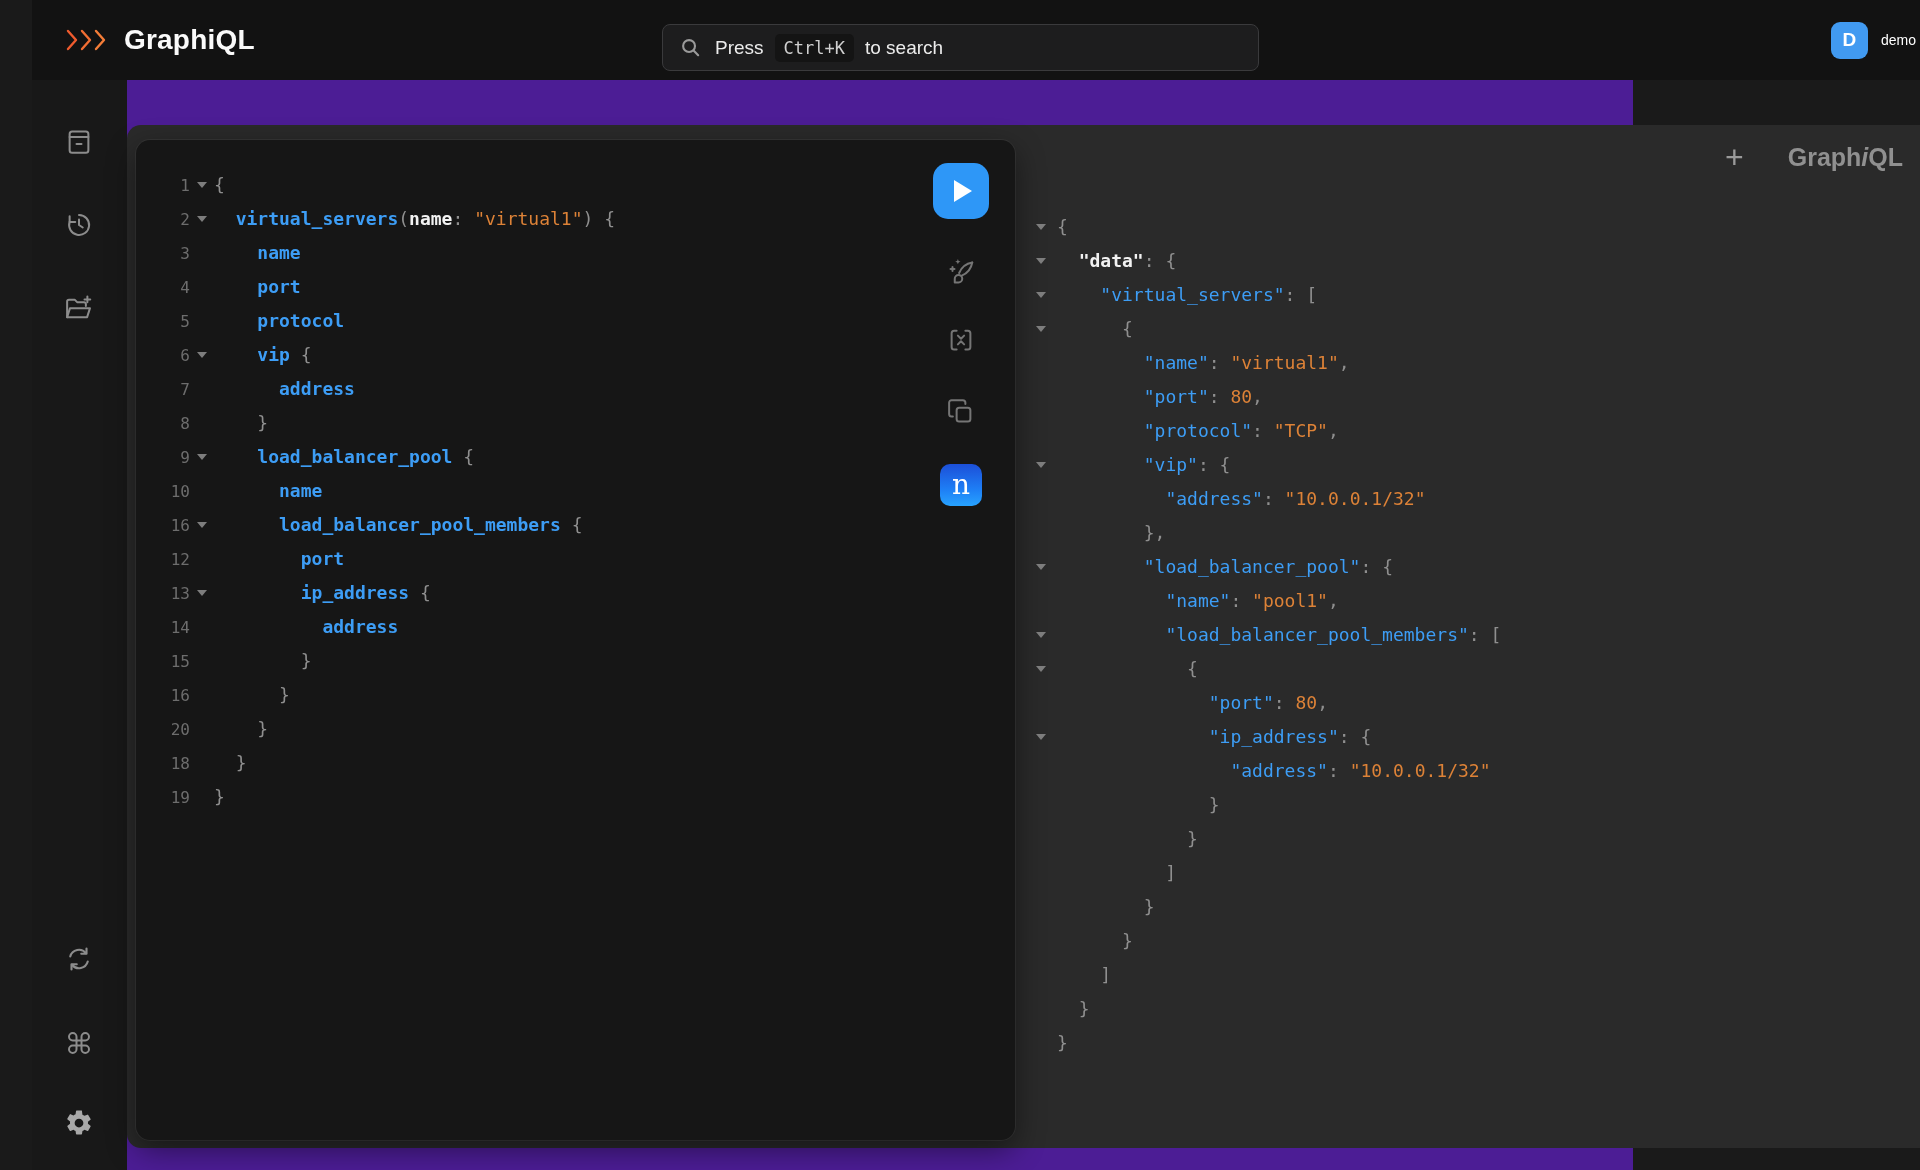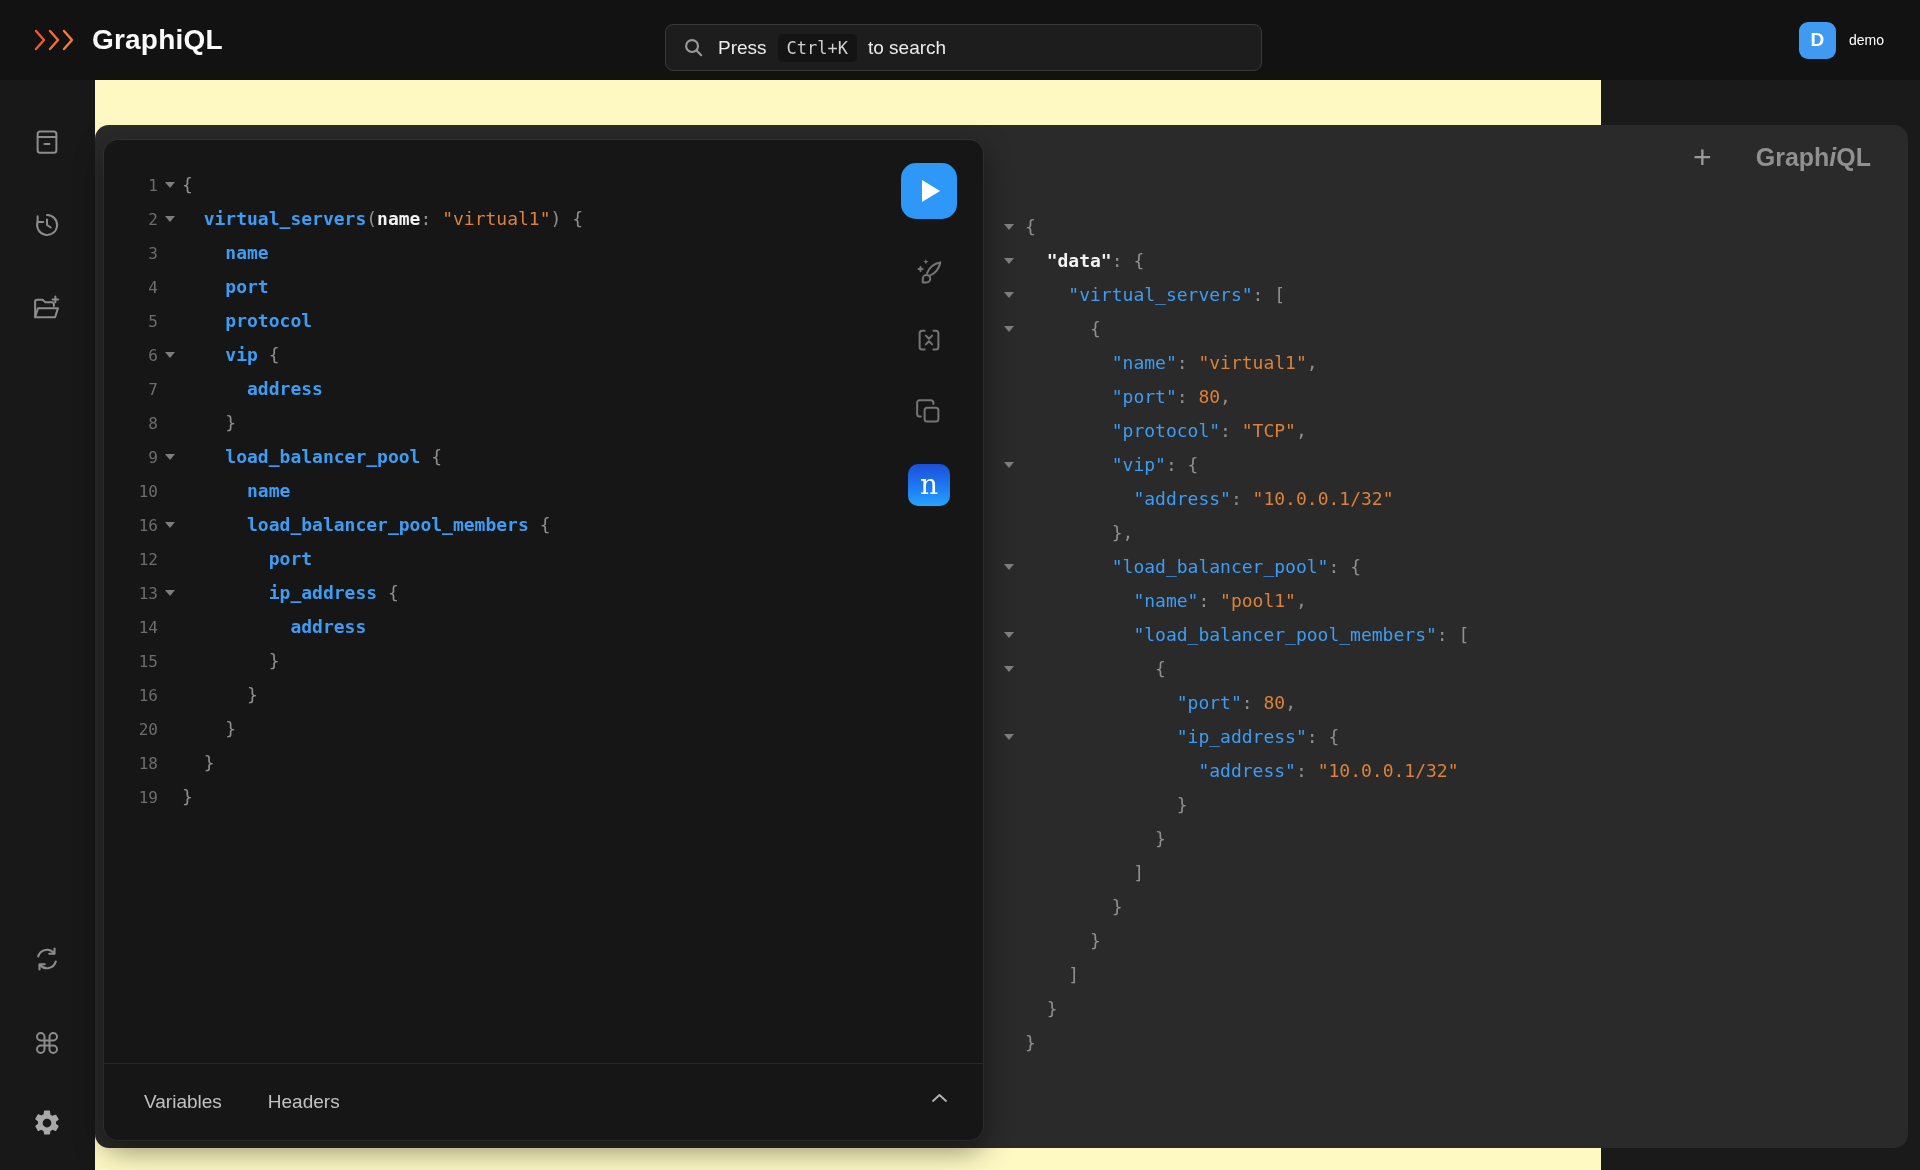--- a/index.html
+++ b/index.html
@@ -1,24 +1,24 @@
 <!DOCTYPE html>
 <html><head>
 <meta charset="utf-8">
 <style>
   * { margin:0; padding:0; box-sizing:border-box; }
   html,body { width:1920px; height:1170px; background:#1a1a1a; overflow:hidden;
               font-family:"Liberation Sans", sans-serif; }
-  #stage { position:relative; width:1601px; height:1170px; background:#fef9c3; }
+  #stage { position:relative; width:1601px; height:1170px; background:#4c1d95;margin-left:32px; }
 
   
   #header { position:absolute; left:0; top:0; width:1920px; height:80px; background:#121212; }
   .brand { position:absolute; left:34px; top:0; height:80px; display:flex; align-items:center; gap:14px; }
   .brand-title { color:#fafafa; font-size:28px; font-weight:bold; letter-spacing:.2px; }
-  .searchbar { position:absolute; left:665px; top:24px; width:597px; height:47px;
+  .searchbar { position:absolute; left:630px; top:24px; width:597px; height:47px;
                background:#1d1d1e; border:1px solid #3a3a3c; border-radius:8px;
                display:flex; align-items:center; gap:13px; padding:0 16px; cursor:text; }
   .searchbar .hint { color:#ececec; font-size:19px; display:flex; align-items:center; gap:11px; }
   .kbd { font-family:"DejaVu Sans Mono", monospace; font-size:17px; color:#cfcfcf;
          background:#141414; border-radius:5px; padding:4px 9px; }
   .user { position:absolute; right:36px; top:0; height:80px; display:flex; align-items:center; gap:13px; }
   .avatar { width:37px; height:37px; border-radius:9px; background:#419af1; color:#fff;
             font-size:19px; font-weight:bold; display:flex; align-items:center; justify-content:center; }
   .username { color:#fff; font-size:14px; font-weight:normal; }
 
@@ -304,31 +304,20 @@
           <svg viewBox="0 0 24 24" fill="none" stroke="currentColor" stroke-width="1.6" stroke-linecap="round" stroke-linejoin="round">
             <rect x="8.5" y="8.5" width="11" height="11" rx="2"></rect>
             <path d="M5.5 15.5h-1a2 2 0 0 1-2-2v-9a2 2 0 0 1 2-2h9a2 2 0 0 1 2 2v1"></path>
           </svg>
         </div>
         <button class="plugin-btn">
           <span class="plugin-n">n</span>
         </button>
       </div>
 
-      <div id="editor-footer">
-        <div class="footer-tabs">
-          <span class="footer-tab">Variables</span>
-          <span class="footer-tab">Headers</span>
-        </div>
-        <span class="collapse-chevron">
-          <svg width="19" height="12" viewBox="0 0 19 12" fill="none" stroke="currentColor" stroke-width="1.8" stroke-linecap="round" stroke-linejoin="round">
-            <polyline points="3 9 9.5 3 16 9"></polyline>
-          </svg>
-        </span>
-      </div>
     </div>
 
     <div id="response">
         <div class="code-row">
           <span class="foldcol">
             <span class="tri"></span>
           </span>
           <span class="codeline"><span class="t-p">{</span></span>
         </div>
         <div class="code-row">

